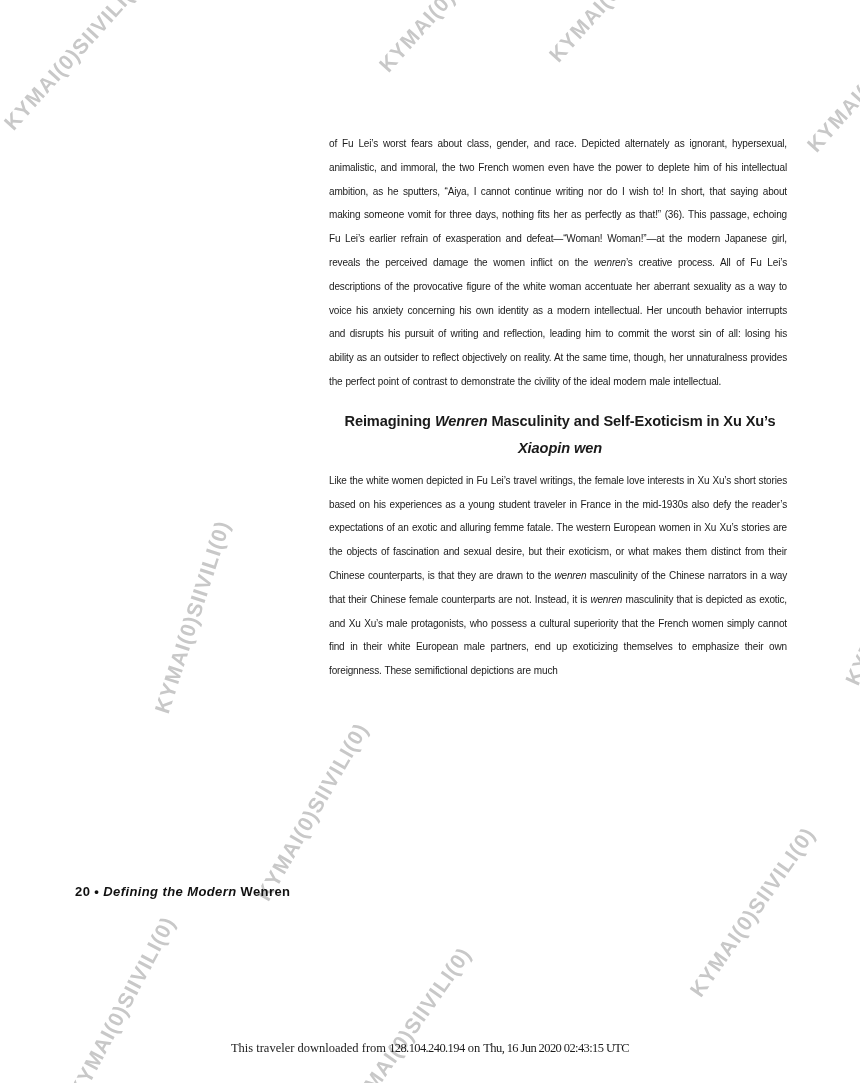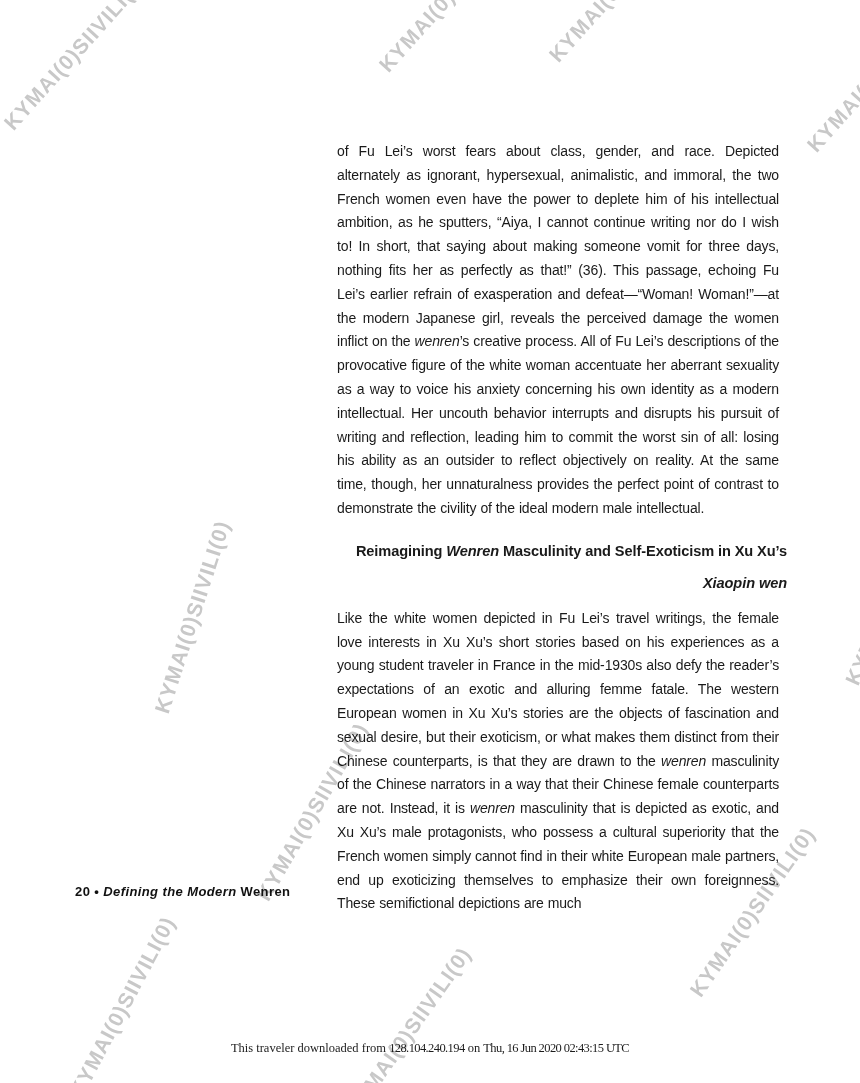--- a/index.html
+++ b/index.html
@@ -24,34 +24,34 @@
     pointer-events: none;
   }
   
   .text-col {
     position: absolute;
     left: 329px;
     top: 132px;
     width: 458px;
   }
   .body-par {
-    margin: 8px;
-    font-size: 14px;
+    margin: 0;
+    font-size: 10px;
     line-height: 23.8px;
     letter-spacing: -0.15px;
     text-align: justify;
     word-spacing: 0.3px;
   }
   .section-heading {
     margin: 14px 0 7px 4px;
     font-size: 14.6px;
-    line-height: 32px;
+    line-height: 27px;
     font-weight: bold;
     letter-spacing: -0.1px;
-    text-align: right;
+    text-align: center;
   }
   .it { font-style: italic; }
   .smudge {
     font-weight: normal;
     color: #1c1c1c;
     letter-spacing: -0.6px;
     filter: blur(0.5px);
   }
   .running-footer {
     position: absolute;

